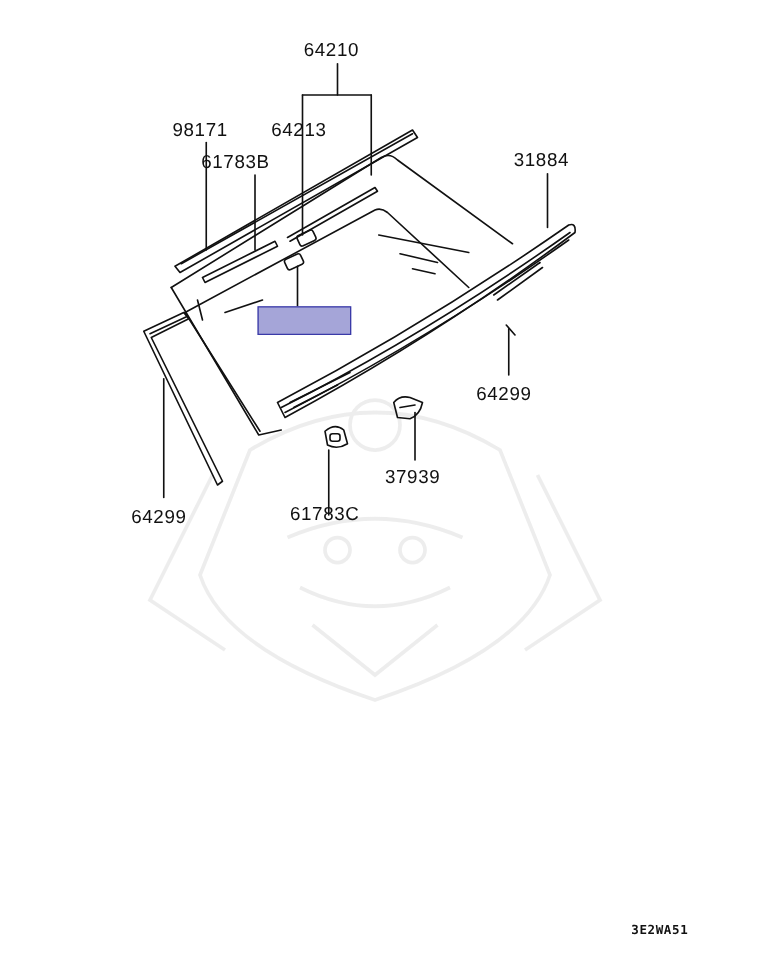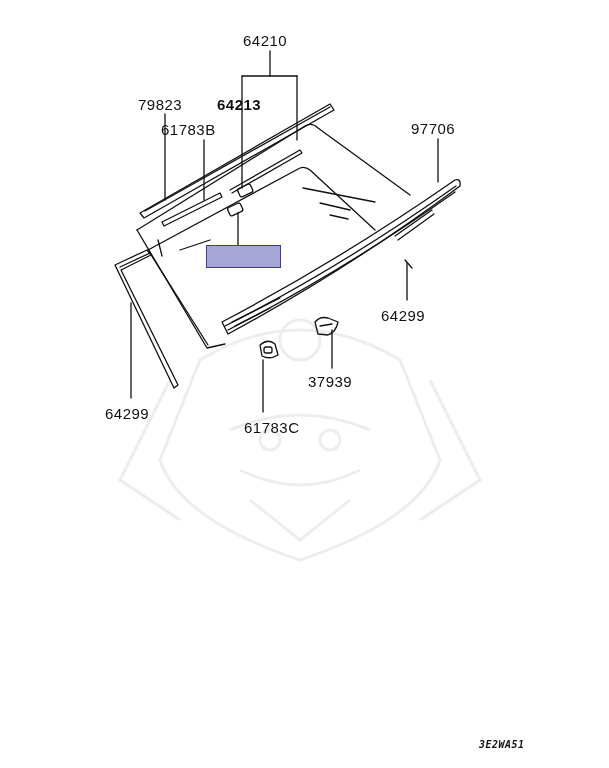--- a/index.html
+++ b/index.html
@@ -82,23 +82,23 @@
       <path d="M260 345 Q268 338 275 344 L278 355 Q270 360 262 356 Z"></path>
       <rect x="264" y="347" width="8" height="6" rx="2"></rect>
       <path d="M315 322 Q320 316 328 318 L338 322 Q336 332 328 335 L318 334 Z"></path>
       <path d="M320 326 L332 324"></path>
     </g>
   </svg>
 
   <div class="highlight" style="left:206px; top:245px; width:75px; height:23px;"></div>
 
   <div class="label" style="left:243px; top:33px;">64210</div>
-  <div class="label" style="left:138px; top:97px;">79823</div>
-  <div class="label" style="left:217px; top:97px;font-weight:bold;">64213</div>
+  <div class="label" style="left:138px; top:97px;">98171</div>
+  <div class="label" style="left:217px; top:97px;">64213</div>
   <div class="label" style="left:161px; top:122px;">61783B</div>
-  <div class="label" style="left:411px; top:121px;">97706</div>
+  <div class="label" style="left:411px; top:121px;">31884</div>
   <div class="label" style="left:381px; top:308px;">64299</div>
   <div class="label" style="left:308px; top:374px;">37939</div>
   <div class="label" style="left:105px; top:406px;">64299</div>
-  <div class="label" style="left:232px; top:420px;margin-left:12px;">61783C</div>
+  <div class="label" style="left:232px; top:404px;">61783C</div>
 
-  <div class="ref-code" style="left:479px; top:739px;font-style:italic;">3E2WA51</div>
+  <div class="ref-code" style="left:505px; top:739px;">3E2WA51</div>
 </div>
 
 </body></html>

